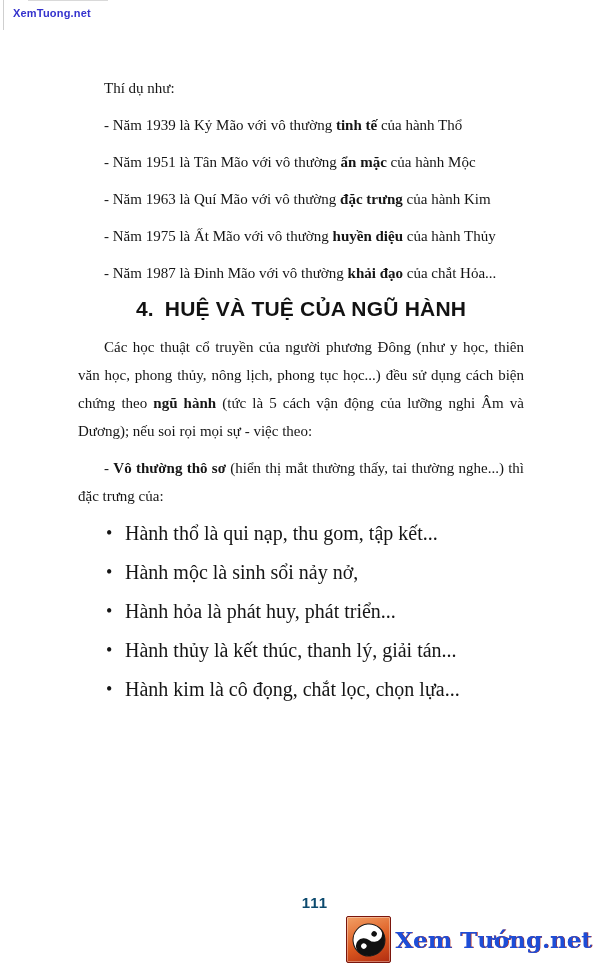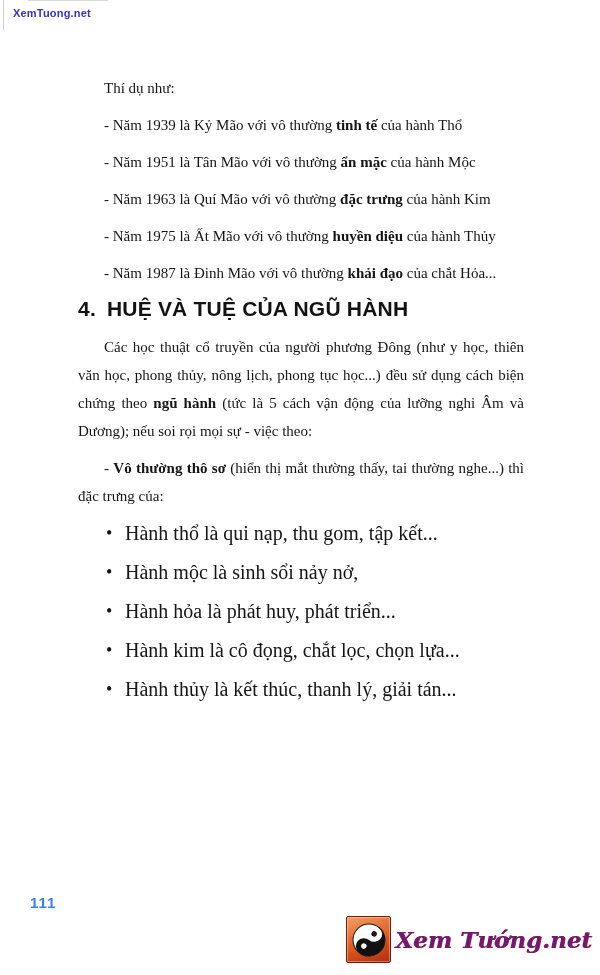--- a/index.html
+++ b/index.html
@@ -34,63 +34,65 @@
     text-align:justify;
   }
   .para b{font-weight:700;}
 
   .section-heading{
     margin:6px 0 12px 0;
     font-family:"Liberation Sans","DejaVu Sans",sans-serif;
     font-weight:bold;font-size:21px;line-height:25px;
     letter-spacing:0.2px;color:#121212;
     text-indent:0;
+    text-align:center;
   }
   .section-heading .num{margin-right:11px;}
 
   ul.bullets{list-style:none;margin:5px 0 0 0;padding:0;}
   ul.bullets li{
     position:relative;
     padding-left:47px;
     font-size:20px;line-height:28px;
     margin-bottom:11px;
     text-align:left;
   }
   ul.bullets li::before{
     content:"\2022";
     position:absolute;left:28px;top:0;
     font-size:18px;
   }
 
   .page-number{
     position:absolute;left:0;right:0;top:894px;
+    text-align:center;
     font-family:"Liberation Sans","DejaVu Sans",sans-serif;
-    font-weight:bold;font-size:15px;color:#3b82f6;
+    font-weight:bold;font-size:15px;color:#0c4a6e;
     letter-spacing:1px;
     padding-left:30px;
   }
 
   .logo{
     position:absolute;right:6px;top:916px;
     display:flex;align-items:center;gap:4px;
     cursor:pointer;text-decoration:none;
   }
   .logo-icon{
     width:43px;height:45px;
     background:linear-gradient(160deg,#f2a066 0%,#dd5a20 55%,#b02c10 100%);
     border:1px solid #7a150c;
     border-radius:2px;
     box-shadow:inset 0 0 0 1px rgba(255,255,255,0.35);
     display:flex;align-items:center;justify-content:center;
   }
   .logo-text{
     font-family:"DejaVu Serif","Liberation Serif",serif;
-    font-style:italic;font-weight:bold;
+    font-weight:bold;
     font-size:23px;line-height:1;
-    color:#701a75;
+    color:#1d4ed8;
     text-shadow:0.6px 0 0 #b5281c;
     white-space:nowrap;
     padding-right:2px;
   }
 </style>
 </head>
 <body>
 
 <div class="frag-v"></div>
 <div class="frag-h"></div>
@@ -114,22 +116,22 @@
   <h2 class="section-heading"><span class="num">4.</span><span>HUỆ VÀ TUỆ CỦA NGŨ HÀNH</span></h2>
 
   <p class="para"><span>Các học thuật cổ truyền của người phương Đông (như y học, thiên văn học, phong thủy, nông lịch, phong tục học...) đều sử dụng cách biện chứng theo </span><b>ngũ hành</b><span> (tức là 5 cách vận động của lưỡng nghi Âm và Dương); nếu soi rọi mọi sự - việc theo:</span></p>
 
   <p class="para"><span>- </span><b>Vô thường thô sơ</b><span> (hiển thị mắt thường thấy, tai thường nghe...) thì đặc trưng của:</span></p>
 
   <ul class="bullets">
     <li>Hành thổ là qui nạp, thu gom, tập kết...</li>
     <li>Hành mộc là sinh sổi nảy nở,</li>
     <li>Hành hỏa là phát huy, phát triển...</li>
+    <li>Hành thủy là kết thúc, thanh lý, giải tán...</li>
     <li>Hành kim là cô đọng, chắt lọc, chọn lựa...</li>
-    <li>Hành thủy là kết thúc, thanh lý, giải tán...</li>
   </ul>
 
 </div>
 
 <div class="page-number">111</div>
 
 <a class="logo">
   <span class="logo-icon">
     <svg width="34" height="34" viewBox="0 0 100 100" aria-hidden="true">
       <g transform="rotate(40 50 50)">

